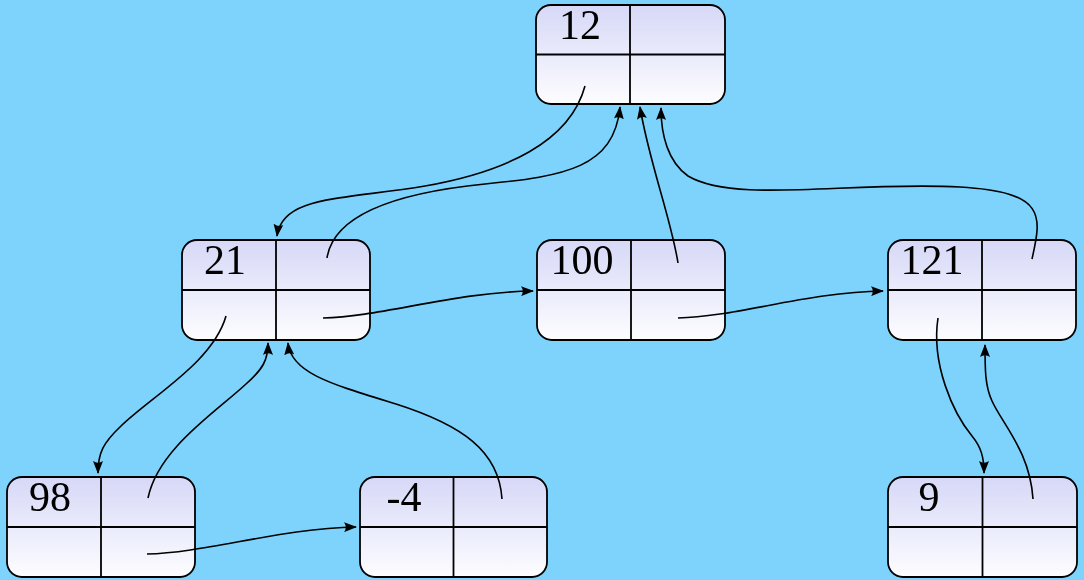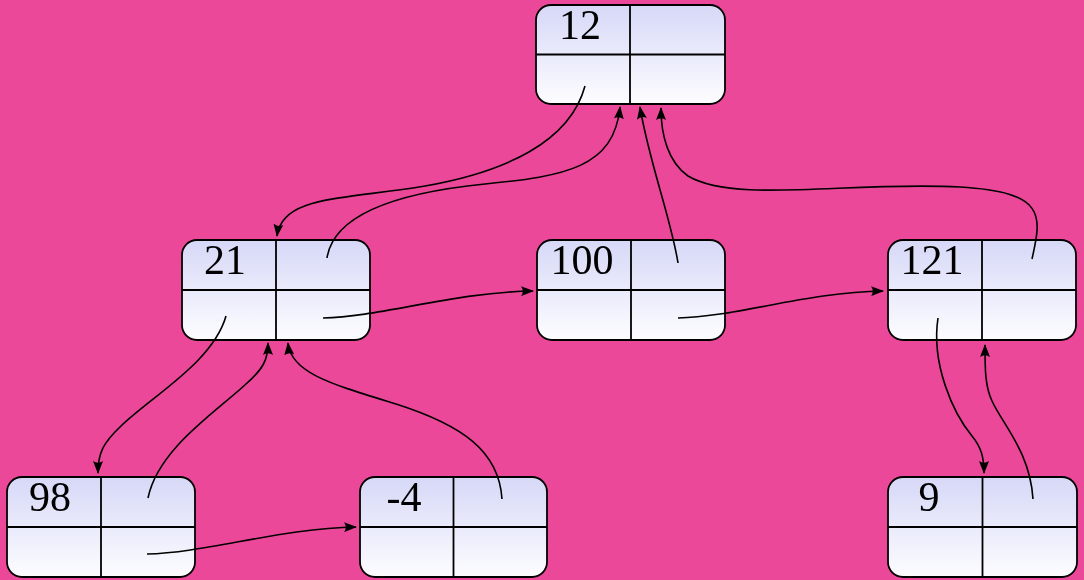--- a/index.html
+++ b/index.html
@@ -5,21 +5,21 @@
   html, body {
     margin: 0;
     padding: 0;
     background: #ffffff;
     font-family: "Liberation Serif", serif;
   }
   .canvas-wrap {
     position: relative;
     width: 1084px;
     height: 580px;
-    background: #ec4899;
+    background: #7dd3fc;
     overflow: hidden;
   }
   svg { display: block; }
   .node-box {
     fill: url(#nodeGrad);
     stroke: #000000;
     stroke-width: 1.8;
   }
   .node-divider {
     stroke: #000000;

